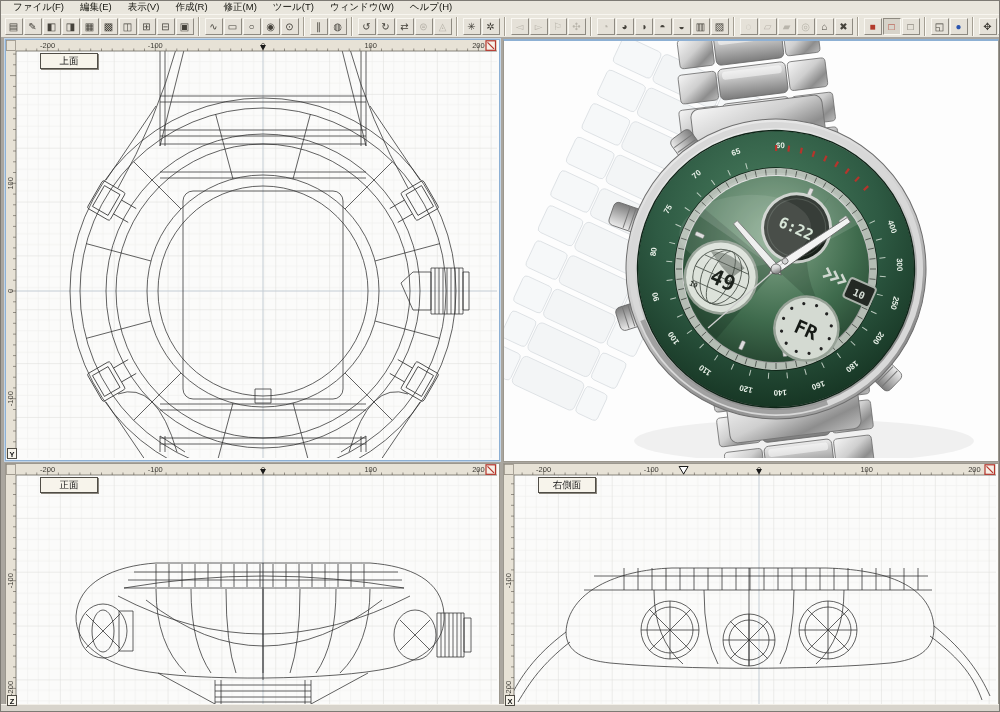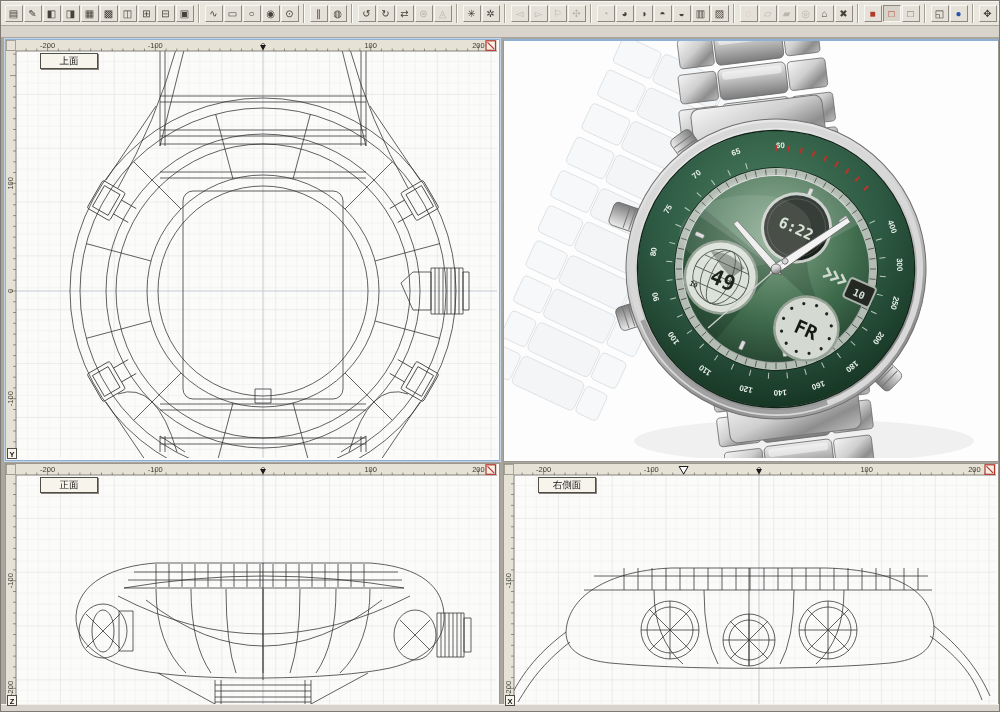--- a/index.html
+++ b/index.html
@@ -32,20 +32,30 @@
            border:1px solid #504d46;font-size:7.5px;font-weight:bold;line-height:11px;
            text-align:center;color:#111;z-index:5;box-sizing:border-box;}
   .statusbar{position:absolute;left:0;bottom:0;width:100%;height:6px;background:#d8d4cc;
              border-top:1px solid #f2efe8;}
 </style>
 </head>
 <body>
 
 <div class="app">
 
+  <div class="menubar" id="menubar">
+      <span class="menu-item">ファイル(F)</span>
+      <span class="menu-item">編集(E)</span>
+      <span class="menu-item">表示(V)</span>
+      <span class="menu-item">作成(R)</span>
+      <span class="menu-item">修正(M)</span>
+      <span class="menu-item">ツール(T)</span>
+      <span class="menu-item">ウィンドウ(W)</span>
+      <span class="menu-item">ヘルプ(H)</span>
+    </div>
 
   <div class="toolbar" id="toolbar">
       <span class="tgroup">
         <span class="tbtn">▤</span>
         <span class="tbtn">✎</span>
         <span class="tbtn">◧</span>
         <span class="tbtn">◨</span>
         <span class="tbtn">▦</span>
         <span class="tbtn">▩</span>
         <span class="tbtn">◫</span>

